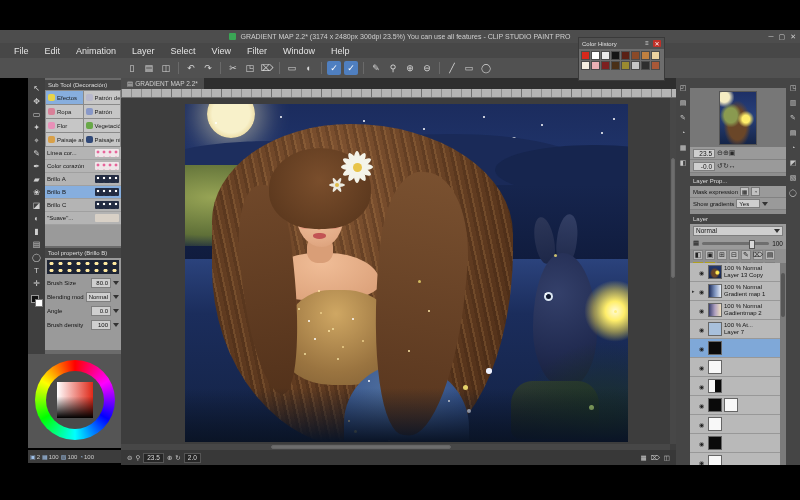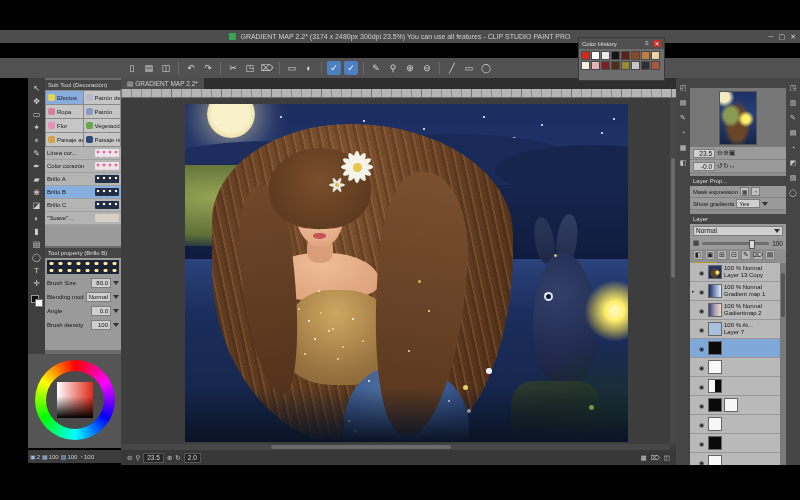--- a/index.html
+++ b/index.html
@@ -310,20 +310,32 @@
     <span class="title-icon"></span>
     <span>GRADIENT MAP 2.2* (3174 x 2480px 300dpi 23.5%)  You can use all features - CLIP STUDIO PAINT PRO</span>
     <span class="win-controls">
 
     <span>─</span>
         <span>▢</span>
         <span>✕</span>
       </span>
   </div>
 
+  <div class="menubar">
+
+  <span class="menu-item">File</span>
+      <span class="menu-item">Edit</span>
+      <span class="menu-item">Animation</span>
+      <span class="menu-item">Layer</span>
+      <span class="menu-item">Select</span>
+      <span class="menu-item">View</span>
+      <span class="menu-item">Filter</span>
+      <span class="menu-item">Window</span>
+      <span class="menu-item">Help</span>
+    </div>
 
   <div class="toolbar">
 
   <span class="tb-icon">▯</span>
       <span class="tb-icon">▤</span>
       <span class="tb-icon">◫</span>
       <span class="tb-icon sep"></span>
       <span class="tb-icon">↶</span>
       <span class="tb-icon">↷</span>
       <span class="tb-icon sep"></span>

